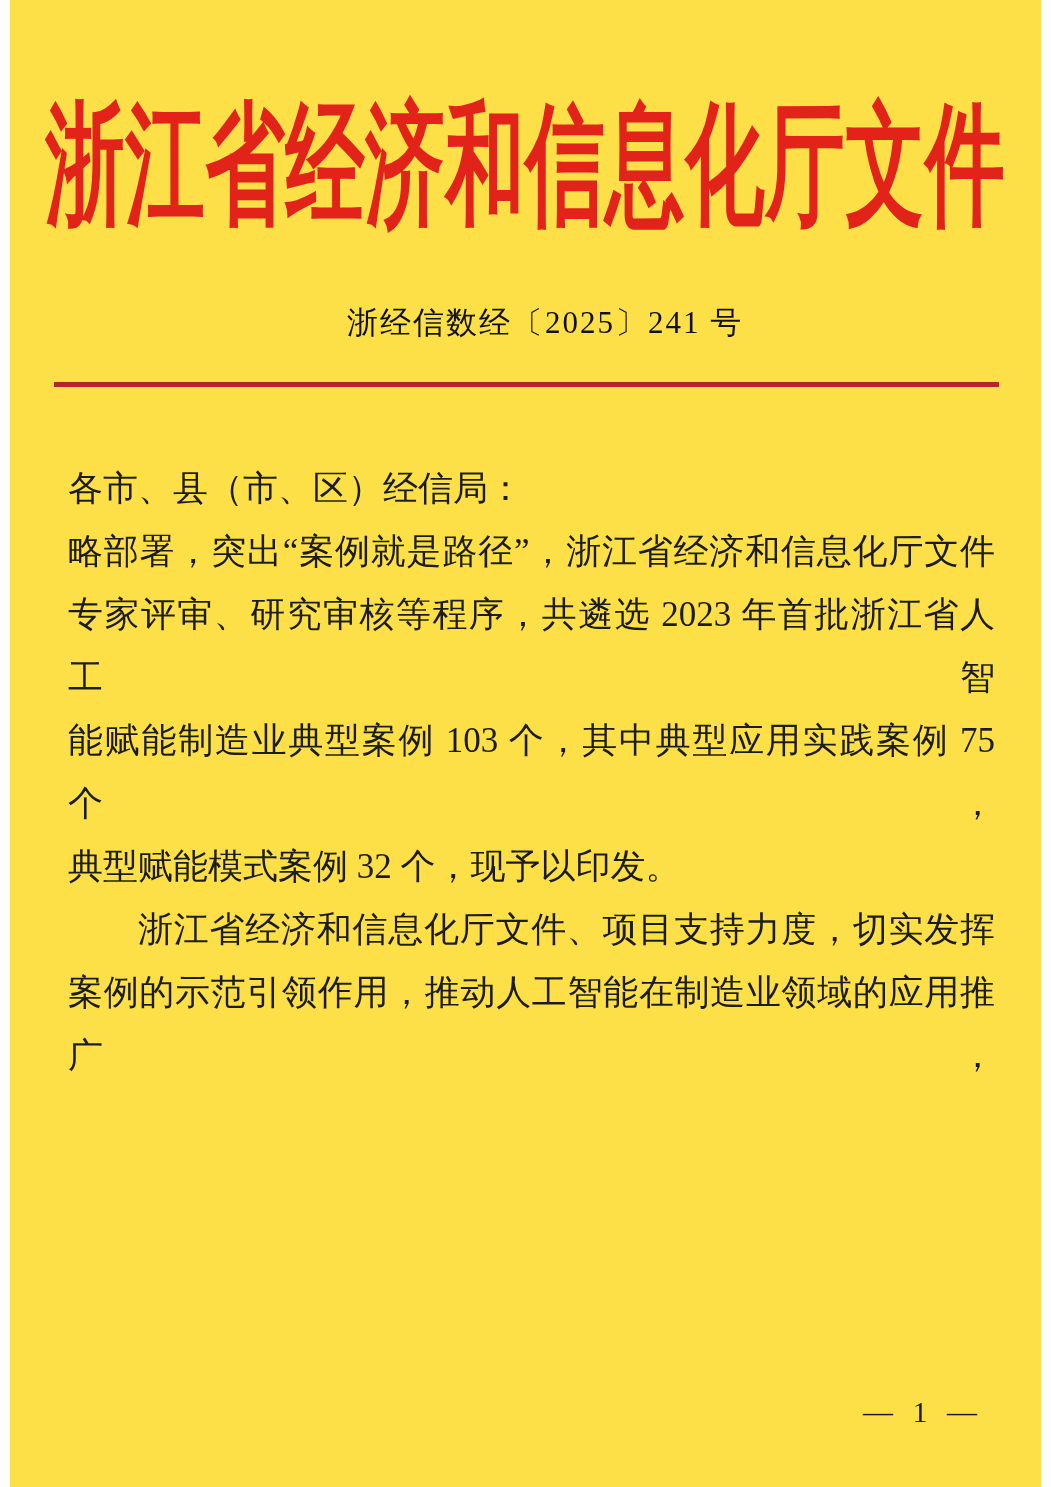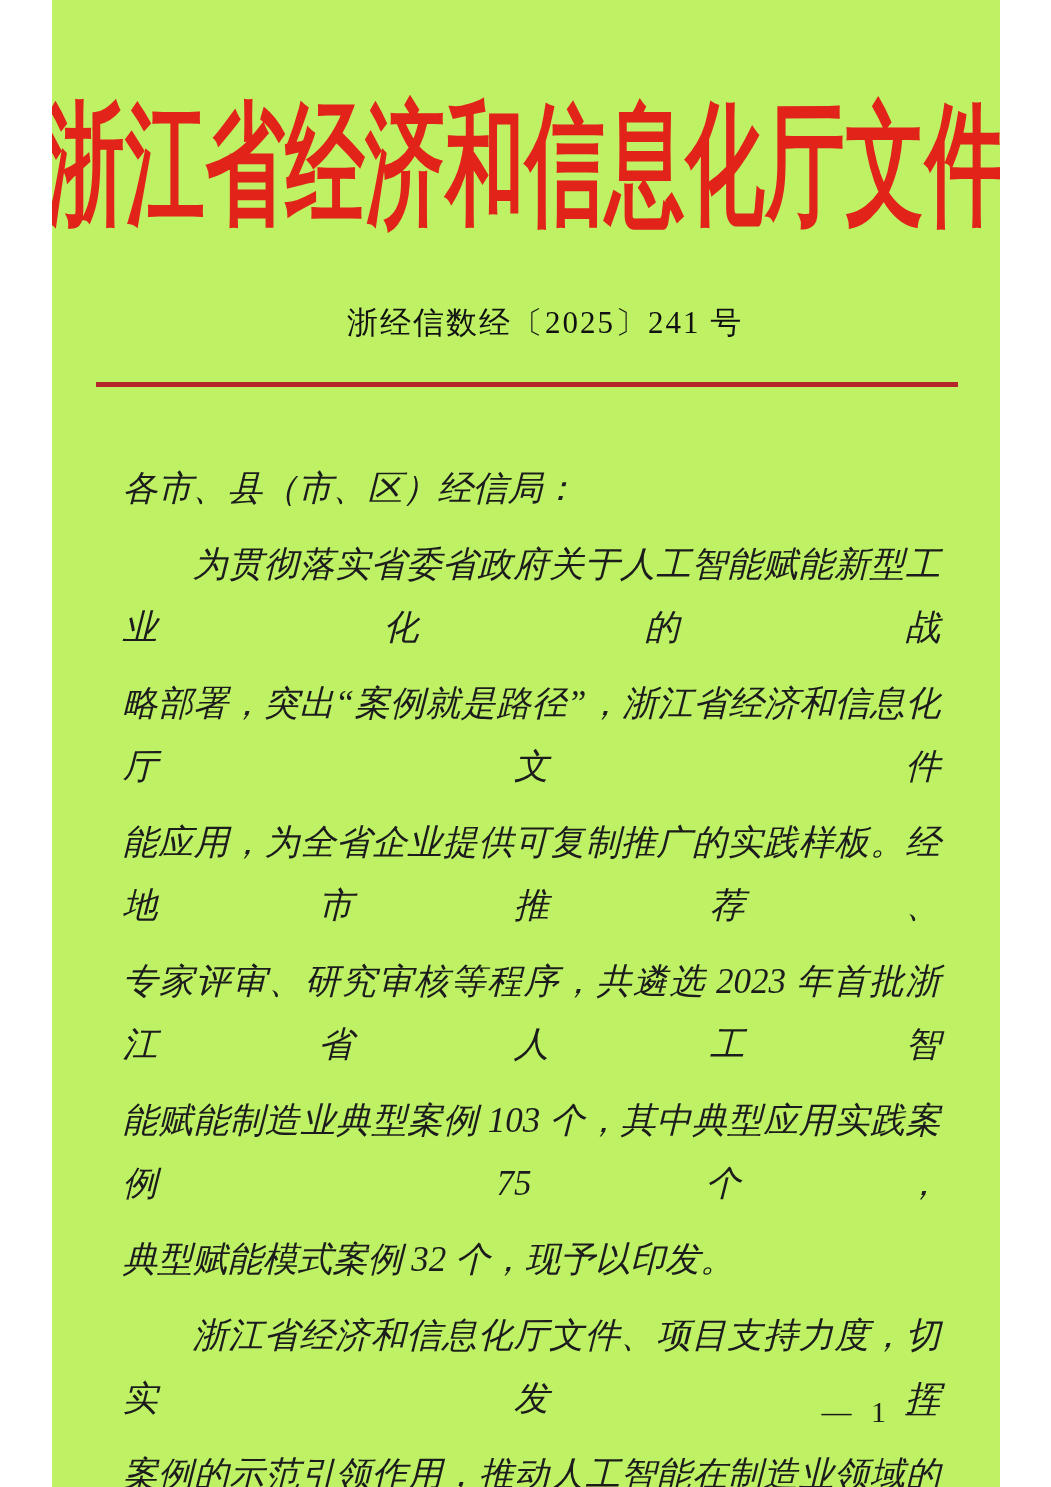--- a/index.html
+++ b/index.html
@@ -2,24 +2,24 @@
 <html><head>
 <meta charset="utf-8">
 <style>
   html, body {
     margin: 0;
     padding: 0;
     background: #ffffff;
   }
   .page {
     position: relative;
-    width: 948px;
+    width: 1031px;
     height: 1487px;
     margin: 0 auto;
-    background: #bef264;
+    background: #fde047;
     overflow: hidden;
     font-family: "Liberation Serif", "DejaVu Serif", serif;
     color: #1c1c1c;
   }
   
   .red-header {
     height: 232px;
     display: flex;
     align-items: flex-end;
     justify-content: center;
@@ -67,24 +67,23 @@
     display: block;
   }
   
   .doc-body {
     margin: 70px 46px 0 58px;
     font-size: 35px;
     line-height: 63px;
     color: #1c1c1c;
   }
   .doc-body .line {
-    margin: 13px;
+    margin: 0;
     text-align: justify;
     text-justify: inter-ideograph;
-    font-style: italic;
   }
   .doc-body .line.fill {
     text-align-last: justify;
   }
   .doc-body .line.indent {
     text-indent: 2em;
   }
   
   .page-number {
     position: absolute;
@@ -105,23 +104,21 @@
   </div>
 
   <div class="doc-number">浙经信数经〔2025〕241 号</div>
 
   <hr class="red-rule">
 
 
   <div class="doc-body">
     <p class="line">各市、县（市、区）经信局：</p>
 
-    <p class="line indent fill">为贯彻落实省委省政府关于人工智能赋能新型工业化的战</p>
     <p class="line fill">略部署，突出“案例就是路径”，浙江省经济和信息化厅文件</p>
-    <p class="line fill">能应用，为全省企业提供可复制推广的实践样板。经地市推荐、</p>
     <p class="line fill">专家评审、研究审核等程序，共遴选 2023 年首批浙江省人工智</p>
     <p class="line fill">能赋能制造业典型案例 103 个，其中典型应用实践案例 75 个，</p>
     <p class="line">典型赋能模式案例 32 个，现予以印发。</p>
 
     <p class="line indent fill">浙江省经济和信息化厅文件、项目支持力度，切实发挥</p>
     <p class="line fill">案例的示范引领作用，推动人工智能在制造业领域的应用推广，</p>
 
   </div>
 
   <div class="page-number">— 1 —</div>

